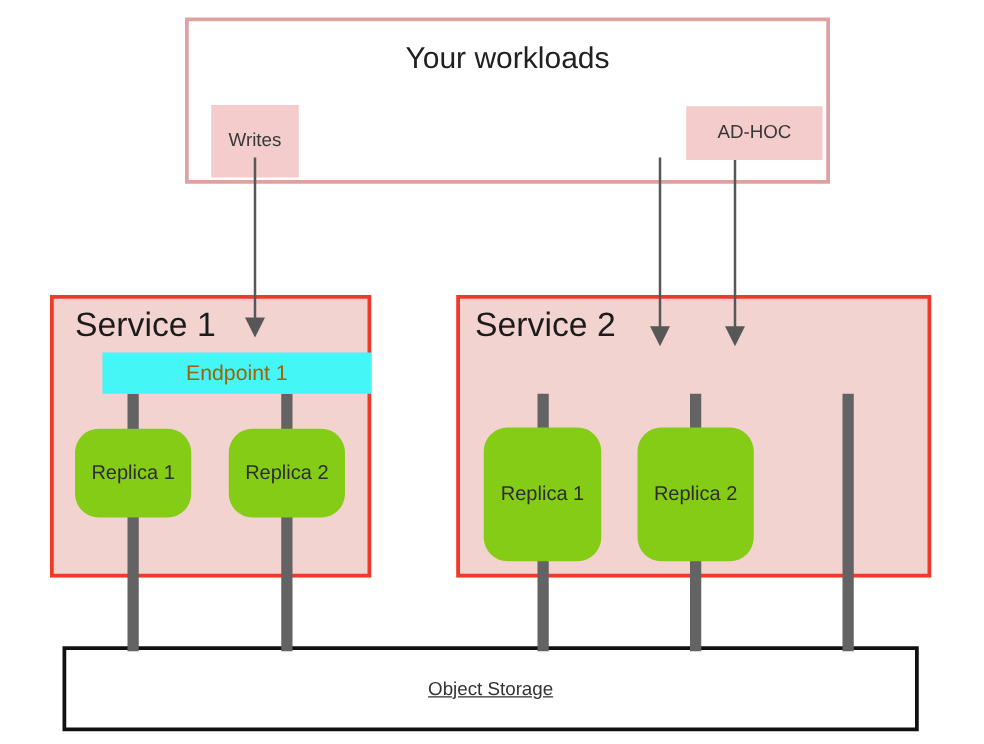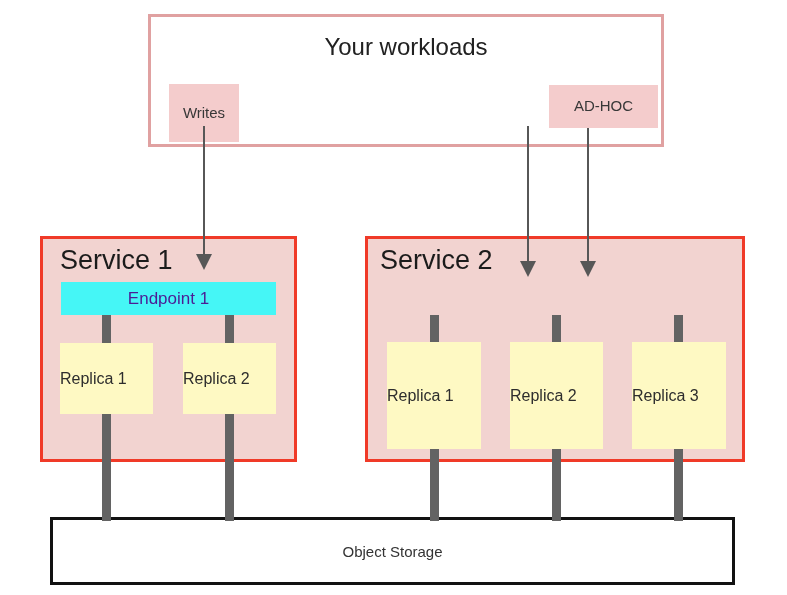--- a/index.html
+++ b/index.html
@@ -35,42 +35,42 @@
   .service-box{
     border:3px solid #f03a28;background:#f2d3d0;z-index:1;
   }
   .service1-box{left:40px;top:236px;width:257px;height:226px;}
   .service2-box{left:365px;top:236px;width:380px;height:226px;}
   .service-label{font-size:27px;color:#1b1b1b;z-index:4;}
   .service1-label{left:60px;top:245px;}
   .service2-label{left:380px;top:245px;}
 
   .endpoint{
-    background:#45f6f6;color:#4c1d95;font-size:17px;
-    display:flex;align-items:center;justify-content:center;z-index:3;
+    background:#45f6f6;color:#a16207;font-size:17px;
+    display:flex;align-items:center;justify-content:center;z-index:3;margin-left:21px;
   }
   .endpoint1{left:61px;top:282px;width:215px;height:33px;}
   .endpoint2{left:388px;top:282px;width:347px;height:33px;}
 
   .replica{
-    background:#fef9c3;color:#2d2d2d;font-size:16px;
-    display:flex;align-items:center;z-index:3;
+    background:#84cc16;color:#2d2d2d;font-size:16px;
+    display:flex;align-items:center;justify-content:center;z-index:3;border-radius:19px;
   }
   .s1-r1{left:60px;top:343px;width:93px;height:71px;}
   .s1-r2{left:183px;top:343px;width:93px;height:71px;}
   .s2-r1{left:387px;top:342px;width:94px;height:107px;}
   .s2-r2{left:510px;top:342px;width:93px;height:107px;}
   .s2-r3{left:632px;top:342px;width:94px;height:107px;}
 
   
   .storage-box{
     left:50px;top:517px;width:685px;height:68px;
     border:3px solid #111111;background:#ffffff;
     display:flex;align-items:center;justify-content:center;
-    font-size:15px;color:#333333;z-index:1;
+    font-size:15px;color:#333333;z-index:1;text-decoration:underline;
   }
 
   
   .conn{width:9px;top:315px;height:206px;background:#636363;z-index:2;}
   .conn-s1-a{left:102px;}
   .conn-s1-b{left:225px;}
   .conn-s2-a{left:430px;}
   .conn-s2-b{left:552px;}
   .conn-s2-c{left:674px;}
 
@@ -131,21 +131,18 @@
   </div>
   <div class="abs replica s1-r2">
     <span>Replica 2</span>
   </div>
   <div class="abs replica s2-r1">
     <span>Replica 1</span>
   </div>
   <div class="abs replica s2-r2">
     <span>Replica 2</span>
   </div>
-  <div class="abs replica s2-r3">
-    <span>Replica 3</span>
-  </div>
 
   <div class="abs storage-box">
     <span>Object Storage</span>
   </div>
 
 </div>
 
 </body></html>

